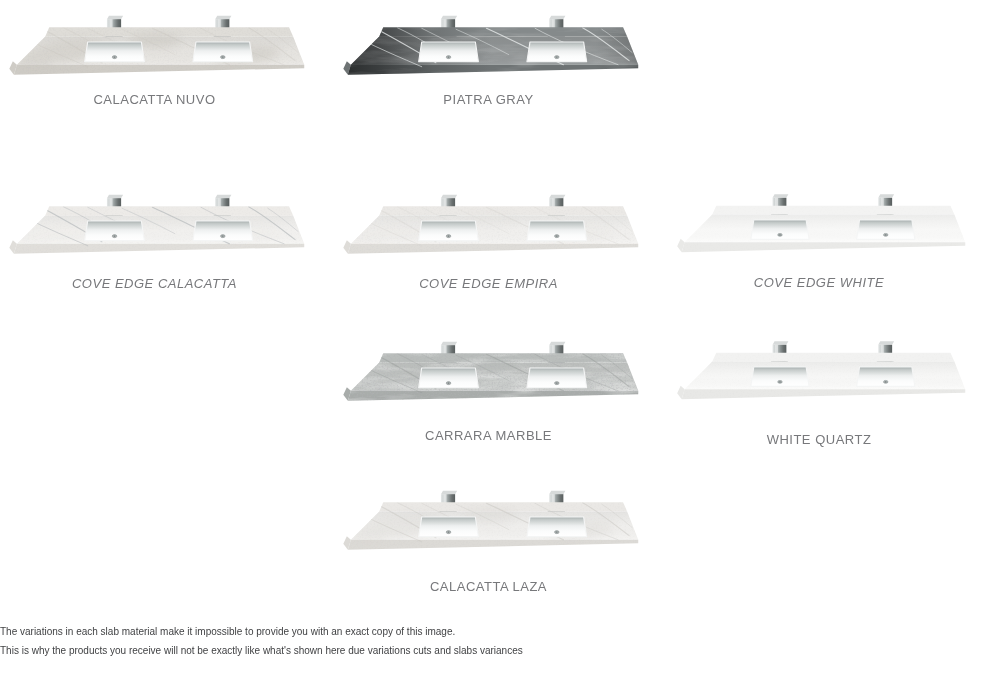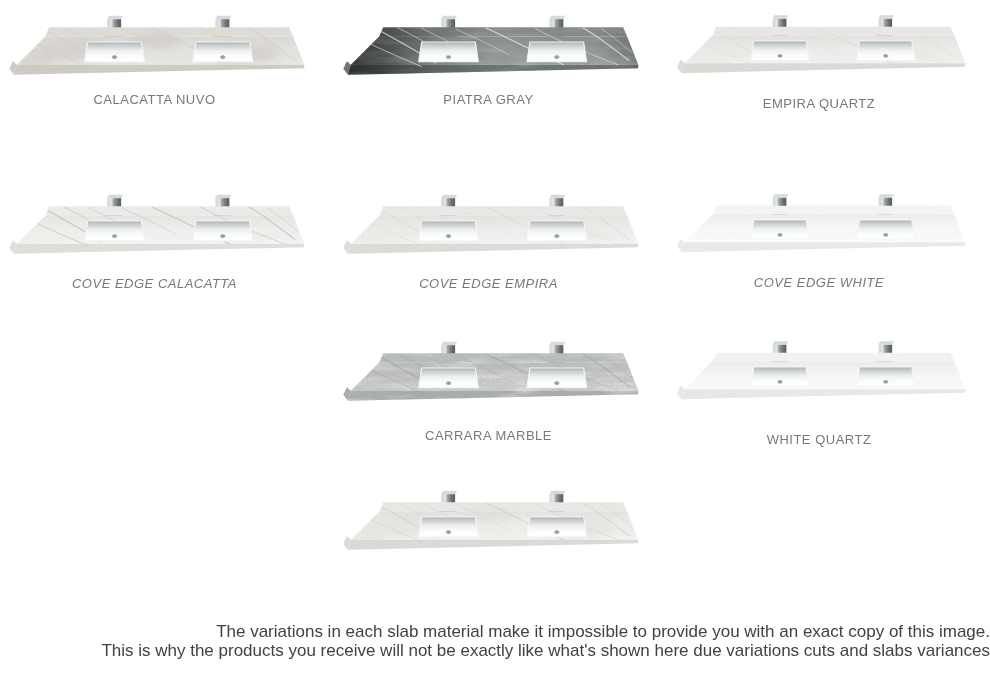--- a/index.html
+++ b/index.html
@@ -27,22 +27,22 @@
     text-transform:uppercase;white-space:nowrap;
   }
   .r1 .lbl{top:88px;}
   .r2 .lbl{top:93px;}
   .r3 .lbl{top:98px;}
   .r4 .lbl{top:100px;}
   .c3 .lbl{top:92px;}
   .r3.c3 .lbl{top:102px;}
 
   .footer{
-    position:absolute;left:0;right:0;top:622px;text-align:right;
-    font-size:17px;line-height:19px;color:#414244;
+    position:absolute;left:0;right:0;top:622px;text-align:left;
+    font-size:10px;line-height:19px;color:#414244;
   }
 
   .defs-svg{position:absolute;width:0;height:0;overflow:hidden;}
 </style>
 </head>
 <body>
 
 <svg class="defs-svg" aria-hidden="true">
   <defs>
     <linearGradient id="chromeG" x1="0" y1="0" x2="1" y2="0">
@@ -147,26 +147,20 @@
     <figcaption class="lbl">CALACATTA NUVO</figcaption>
   </figure>
 
   <figure class="tile r1 c2" style="--top: #8f9394; --splash: #858a8b; --edge: #6e7374; --vein: #eef1f1; --blotch: #6c7172; --vein-op: 0.75; --blotch-op: 0; --noiseD-op: 0; --noiseL-op: 0.12; --shade-op: 0.85;">
     <svg class="ct" viewBox="0 0 300 85">
         <use href="#counter" xlink:href="#counter"></use>
       </svg>
     <figcaption class="lbl">PIATRA GRAY</figcaption>
   </figure>
 
-  <figure class="tile r1 c3" style="--top: #f2f1ef; --splash: #e9e8e5; --edge: #dbdad6; --vein: #d8d6d1; --blotch: #e4e2de; --vein-op: 0.45; --blotch-op: 0.2; --noiseD-op: 0.07; --noiseL-op: 0; --shade-op: 0;">
-    <svg class="ct" viewBox="0 0 300 85">
-        <use href="#counter" xlink:href="#counter"></use>
-      </svg>
-    <figcaption class="lbl">EMPIRA QUARTZ</figcaption>
-  </figure>
 
   <figure class="tile r2 c1" style="--top: #f5f4f2; --splash: #edebe8; --edge: #e0deda; --vein: #b6babc; --blotch: #e7e5e1; --vein-op: 0.7; --blotch-op: 0.15; --noiseD-op: 0.05; --noiseL-op: 0; --shade-op: 0;">
     <svg class="ct" viewBox="0 0 300 85">
         <use href="#counter" xlink:href="#counter"></use>
       </svg>
     <figcaption class="lbl">COVE EDGE CALACATTA</figcaption>
   </figure>
 
   <figure class="tile r2 c2" style="--top: #f4f3f1; --splash: #ebe9e6; --edge: #dedcd8; --vein: #d6d4d0; --blotch: #e2e0dc; --vein-op: 0.45; --blotch-op: 0.2; --noiseD-op: 0.08; --noiseL-op: 0; --shade-op: 0;">
     <svg class="ct" viewBox="0 0 300 85">
@@ -194,20 +188,21 @@
     <svg class="ct" viewBox="0 0 300 85">
         <use href="#counter" xlink:href="#counter"></use>
       </svg>
     <figcaption class="lbl">WHITE QUARTZ</figcaption>
   </figure>
 
   <figure class="tile r4 c2" style="--top: #f3f2f0; --splash: #eae8e5; --edge: #dcdad6; --vein: #c7c5c0; --blotch: #d8d6d1; --vein-op: 0.5; --blotch-op: 0.35; --noiseD-op: 0.05; --noiseL-op: 0; --shade-op: 0;">
     <svg class="ct" viewBox="0 0 300 85">
         <use href="#counter" xlink:href="#counter"></use>
       </svg>
+    <figcaption class="lbl">CALACATTA LAZA</figcaption>
   </figure>
 
   <div class="footer">
     <div>The variations in each slab material make it impossible to provide you with an exact copy of this image.</div>
     <div>This is why the products you receive will not be exactly like what's shown here due variations cuts and slabs variances</div>
   </div>
 
 </main>
 
 </body></html>

